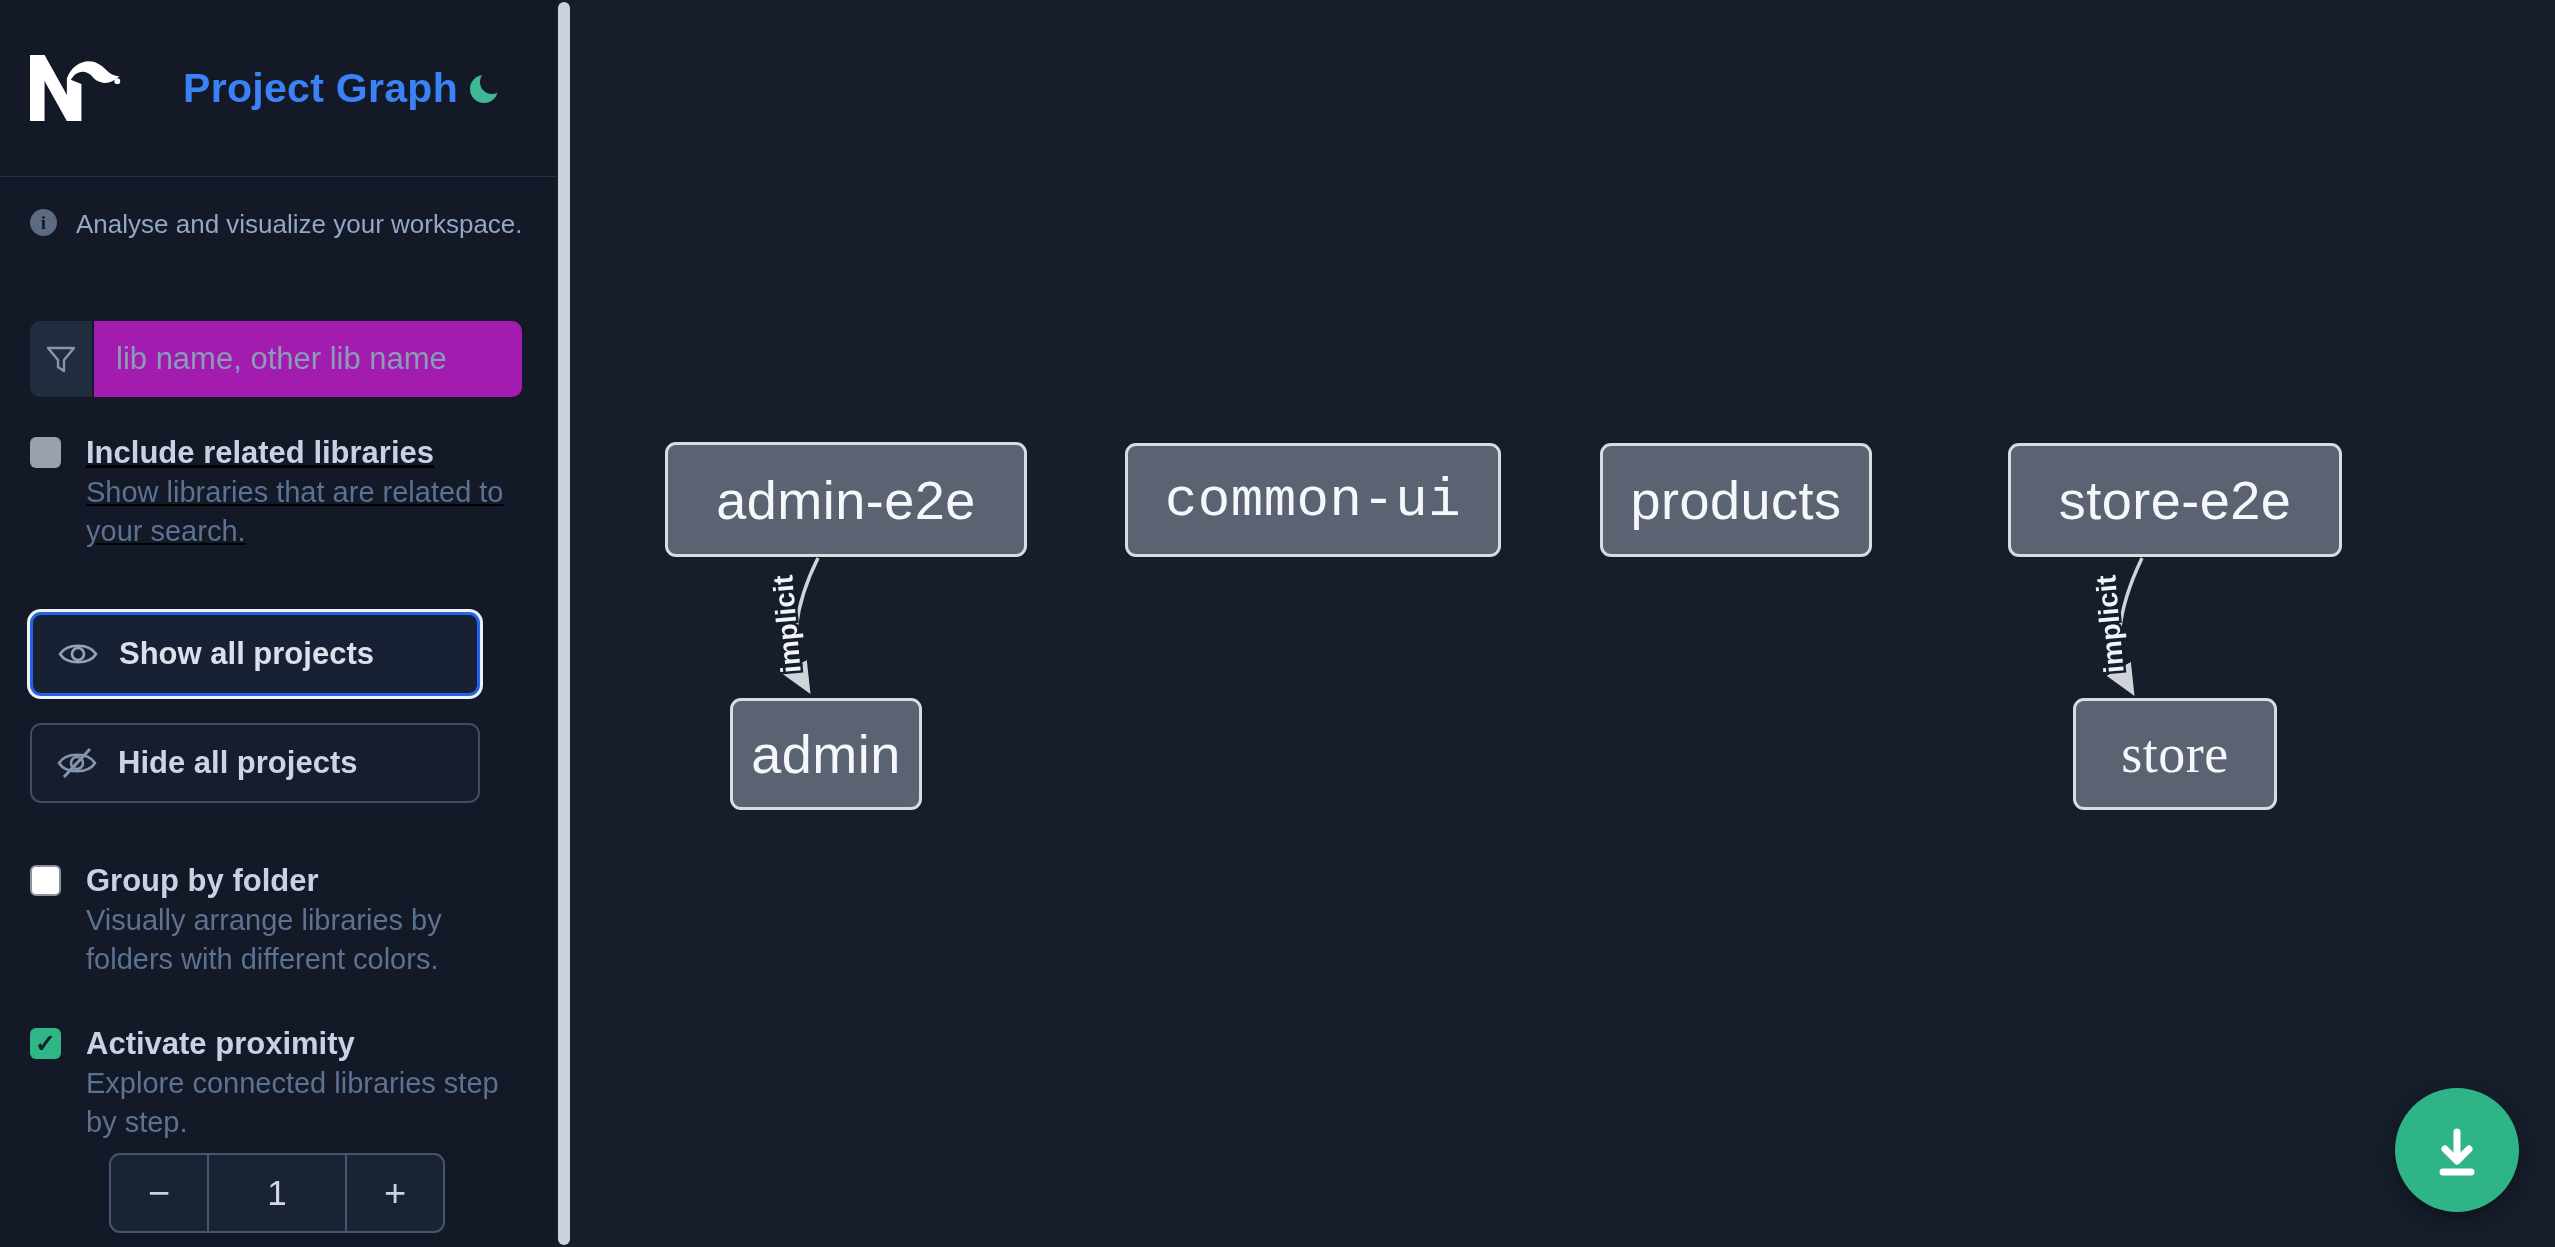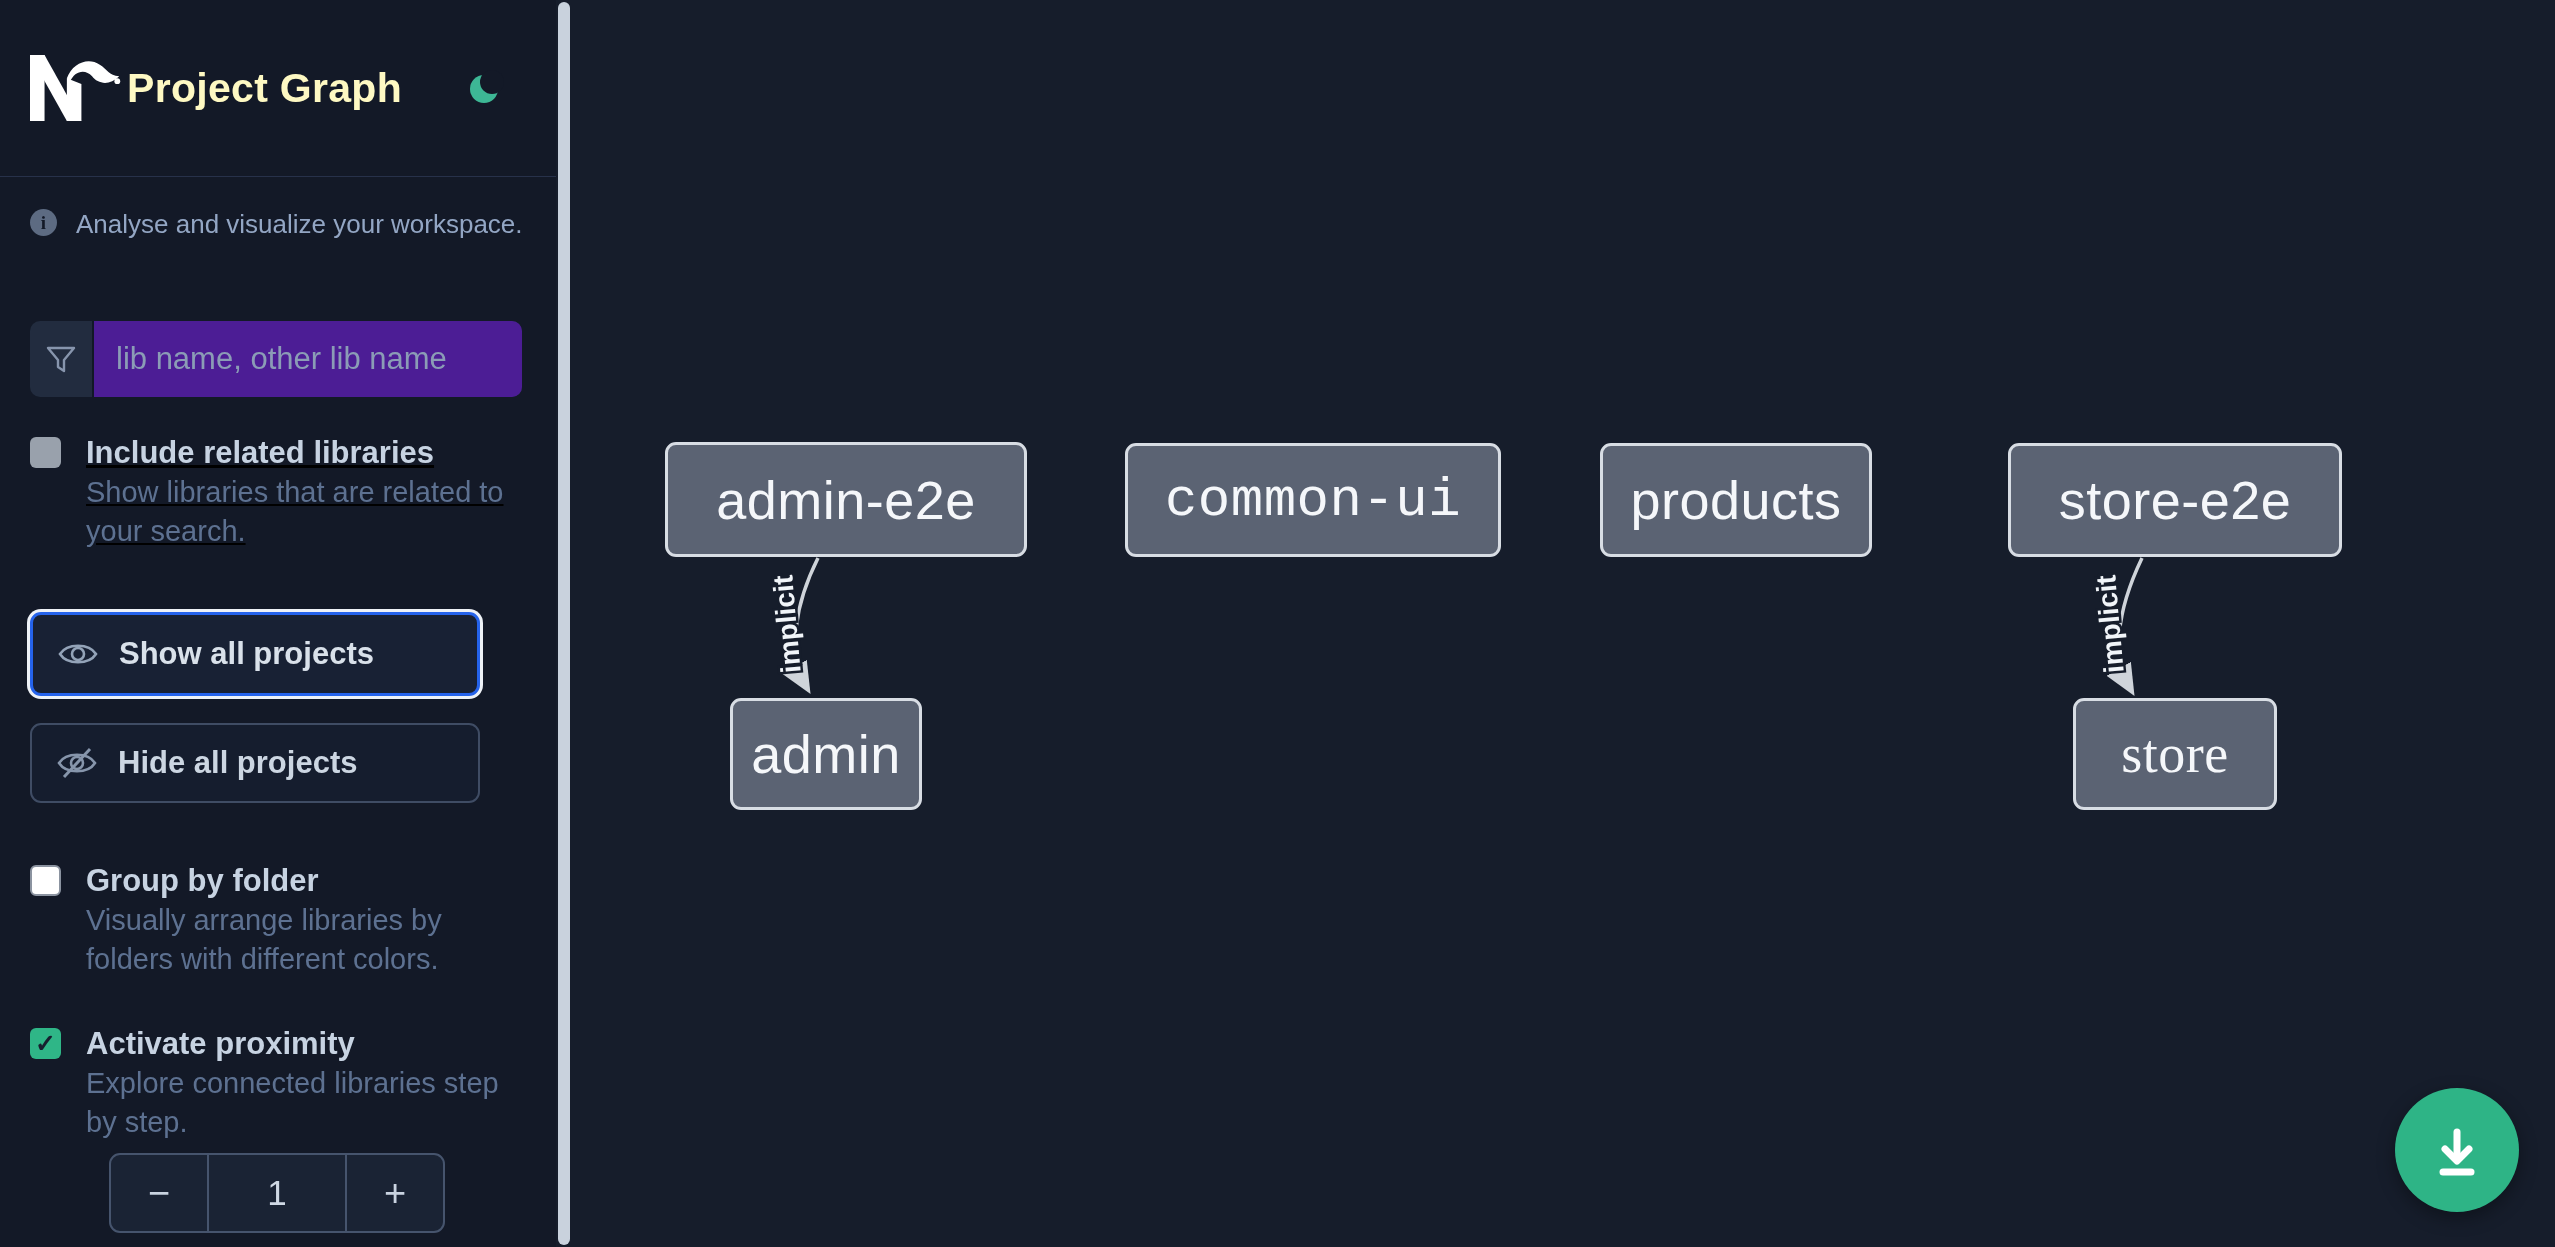--- a/index.html
+++ b/index.html
@@ -15,33 +15,33 @@
                 text-anchor:middle; dominant-baseline:middle; paint-order:stroke; stroke:#161d2b; stroke-width:5px; }
   #nodes { position:absolute; left:0; top:0; width:2555px; height:1247px;border-radius:31px; }
   .gnode { position:absolute; background:#5b6373; border:3px solid #d8dde4; border-radius:11px;
            color:#f5f7fa; font-size:54px; display:flex; align-items:center; justify-content:center;
            letter-spacing:0.5px; cursor:pointer; }
 
   
   #sidebar { position:absolute; left:0; top:0; width:556px; height:1247px; background:#131927; padding:0 30px; }
   .sb-header { display:flex; align-items:center; height:177px; margin:0 -30px; padding:0 30px;
                border-bottom:1px solid #27314a; }
-  .sb-title { font-size:41px; font-weight:700; color:#fef9c3; letter-spacing:0.3px; }
+  .sb-title { font-size:41px; font-weight:700; color:#3b82f6; margin-left:56px; letter-spacing:0.3px; }
   .theme-btn { margin-left:auto; margin-right:20px; width:40px; height:40px; background:none; border:none; cursor:pointer; }
 
   .tagline { display:flex; align-items:flex-start; margin-top:30px; }
   .info-circle { width:27px; height:27px; border-radius:50%; background:#5d6b82; color:#131927;
                  font-size:19px; font-weight:700; font-family:"Liberation Serif",serif;
                  display:flex; align-items:center; justify-content:center; flex:none; margin-top:2px; }
   .tagline-text { margin-left:19px; font-size:26px; color:#93a6c4; line-height:34px; }
 
   .filter-box { margin-top:80px; display:flex; width:492px; height:76px; border-radius:10px; overflow:hidden; background:#222c3f; }
   .filter-icon-cell { width:64px; display:flex; align-items:center; justify-content:center;
                       border-right:2px solid #111827; flex:none; }
-  .filter-input { flex:1; background:#4c1d95; border:none; outline:none; color:#c9d4e2;
+  .filter-input { flex:1; background:#a21caf; border:none; outline:none; color:#c9d4e2;
                   font-size:31px; font-family:"Liberation Sans",sans-serif; padding:0 22px; }
   .filter-input::placeholder { color:#8b9cb6; }
 
   .opt { display:flex; align-items:flex-start; }
   .opt .box { width:31px; height:31px; border-radius:6px; flex:none; margin-top:4px; cursor:pointer;
               display:flex; align-items:center; justify-content:center; }
   .box-gray  { background:#99a1ac; }
   .box-white { background:#ffffff; border:2px solid #8b93a0; }
   .box-green { background:#2fb687; color:#17202f; font-size:25px; font-weight:700; }
   .opt-text { margin-left:25px; }

